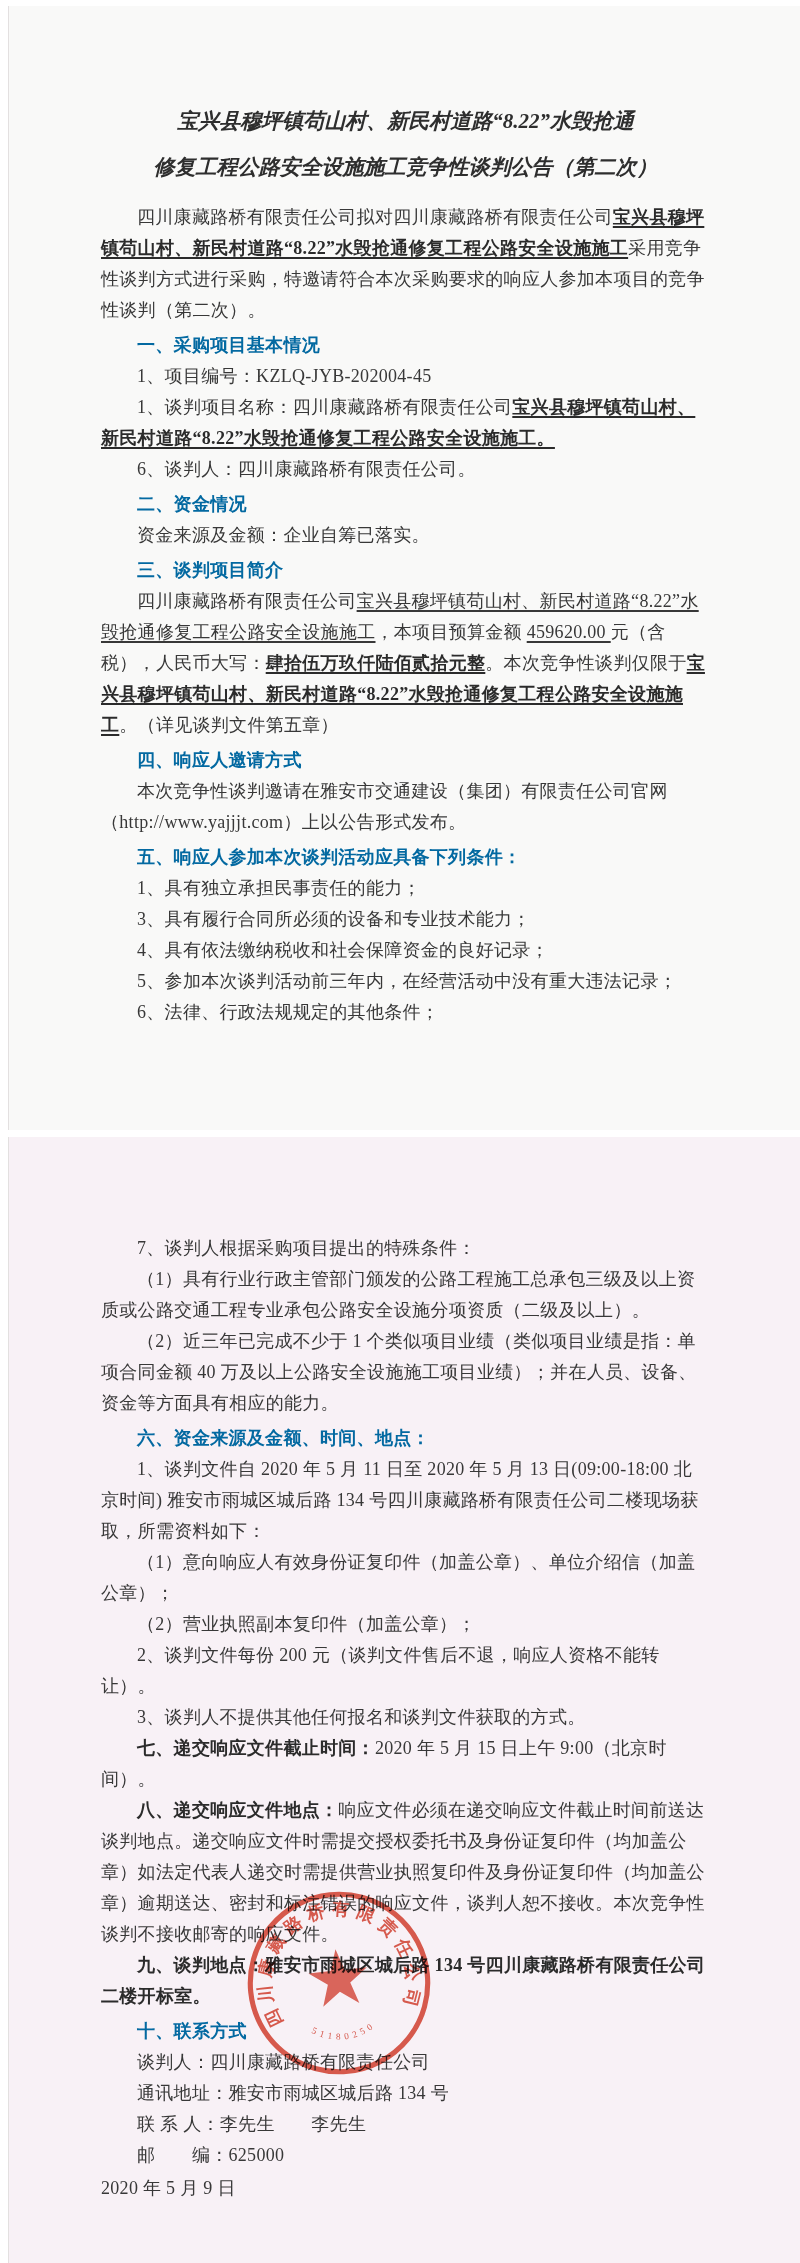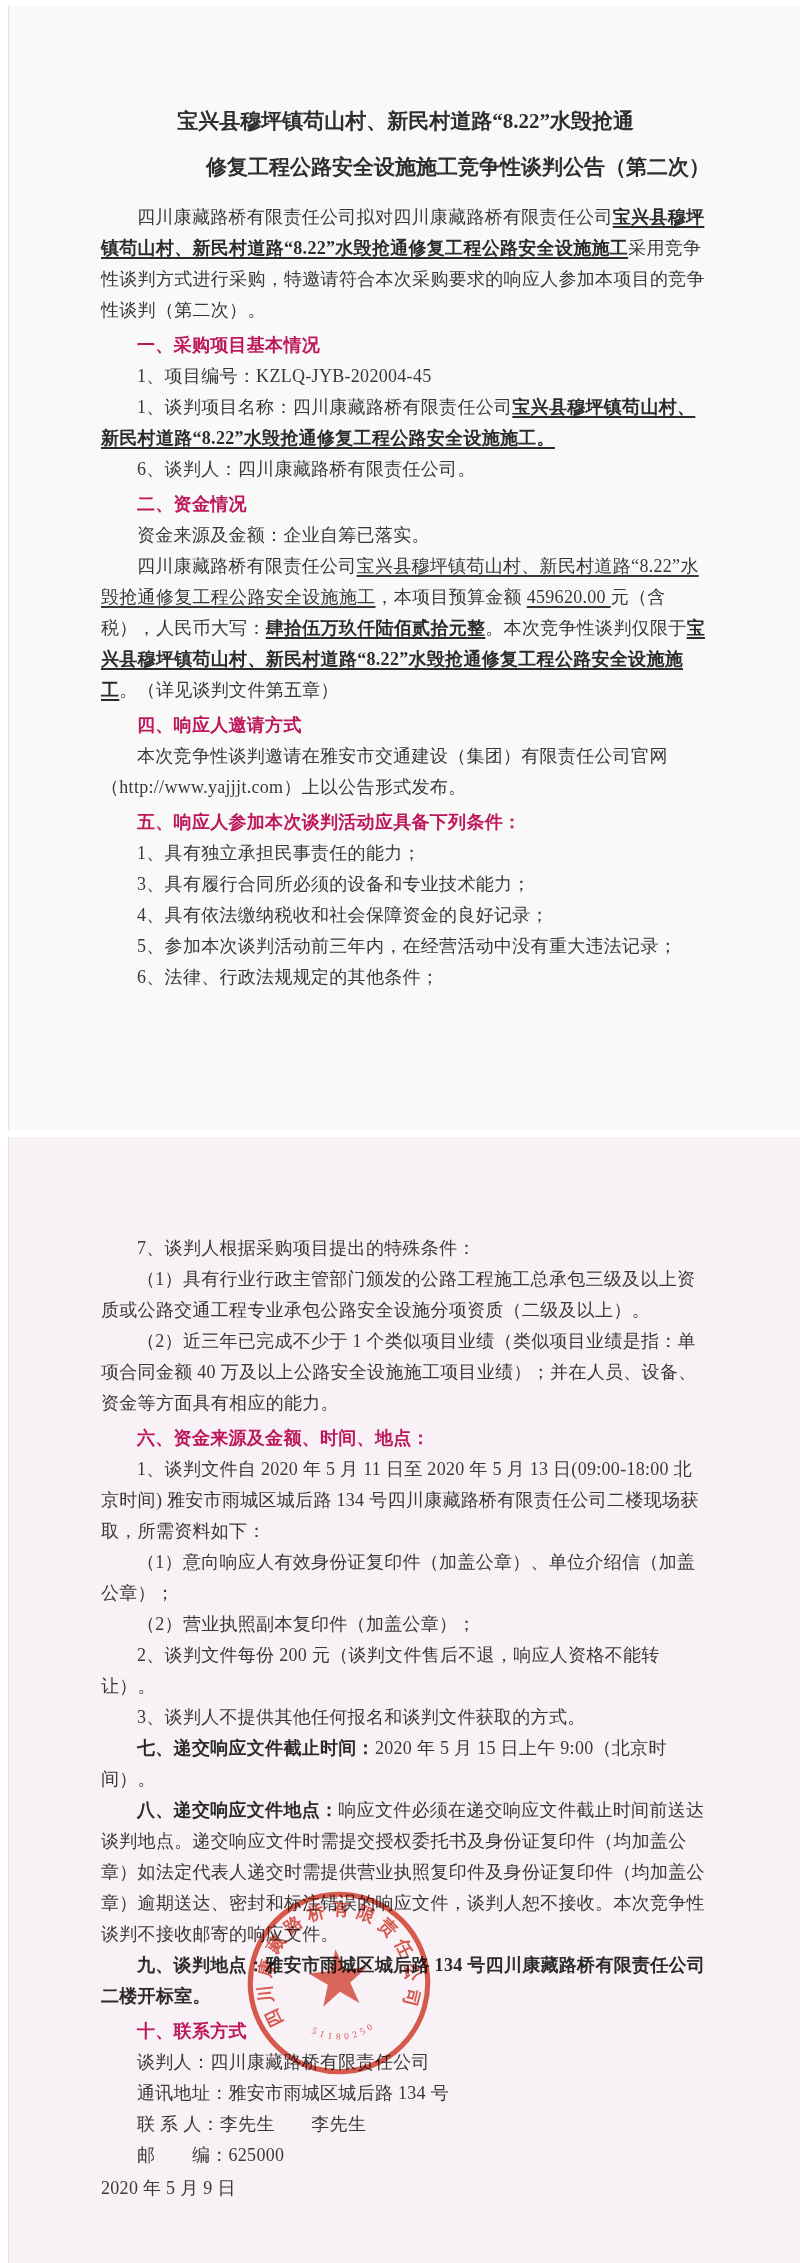--- a/index.html
+++ b/index.html
@@ -33,30 +33,31 @@
     padding-top:96px;
   }
   p { margin:0; }
   .title {
     text-align:center;
     font-weight:bold;
     font-size:21px;
     line-height:46px;
     color:#2e2e2e;
     text-indent:0;
+    font-style:italic;
   }
-  .title + .title { margin-bottom:12px;text-align:right; }
+  .title + .title { margin-bottom:12px; }
   .para, .heading, .date {
     font-size:18px;
     line-height:31px;
     letter-spacing:0.3px;
     text-indent:2em;
     color:#383838;
   }
-  .heading { font-weight:bold; color:#be185d; margin-top:4px; }
+  .heading { font-weight:bold; color:#0369a1; margin-top:4px; }
   .date { text-align:left; text-indent:0; margin-top:2px; }
   .b { font-weight:bold; color:#2b2b2b; }
   .u { text-decoration:underline; text-underline-offset:3px; text-decoration-thickness:1.5px; }
   .seal {
     position:absolute;
     left:232px;
     top:748px;
     width:196px;
     height:196px;
     opacity:0.82;
@@ -72,20 +73,21 @@
   <div class="page page-1">
       <p class="title"><span>宝兴县穆坪镇苟山村、新民村道路“8.22”水毁抢通</span></p>
       <p class="title"><span>修复工程公路安全设施施工竞争性谈判公告（第二次）</span></p>
       <p class="para"><span>四川康藏路桥有限责任公司拟对四川康藏路桥有限责任公司</span><span class="b u">宝兴县穆坪镇苟山村、新民村道路“8.22”水毁抢通修复工程公路安全设施施工</span><span>采用竞争性谈判方式进行采购，特邀请符合本次采购要求的响应人参加本项目的竞争性谈判（第二次）。</span></p>
       <p class="heading"><span>一、采购项目基本情况</span></p>
       <p class="para"><span>1、项目编号：KZLQ-JYB-202004-45</span></p>
       <p class="para"><span>1、谈判项目名称：四川康藏路桥有限责任公司</span><span class="b u">宝兴县穆坪镇苟山村、新民村道路“8.22”水毁抢通修复工程公路安全设施施工。</span></p>
       <p class="para"><span>6、谈判人：四川康藏路桥有限责任公司。</span></p>
       <p class="heading"><span>二、资金情况</span></p>
       <p class="para"><span>资金来源及金额：企业自筹已落实。</span></p>
+      <p class="heading"><span>三、谈判项目简介</span></p>
       <p class="para"><span>四川康藏路桥有限责任公司</span><span class="u">宝兴县穆坪镇苟山村、新民村道路“8.22”水毁抢通修复工程公路安全设施施工</span><span>，本项目预算金额 </span><span class="u">459620.00 </span><span>元（含税），人民币大写：</span><span class="b u">肆拾伍万玖仟陆佰贰拾元整</span><span>。本次竞争性谈判仅限于</span><span class="b u">宝兴县穆坪镇苟山村、新民村道路“8.22”水毁抢通修复工程公路安全设施施工</span><span>。（详见谈判文件第五章）</span></p>
       <p class="heading"><span>四、响应人邀请方式</span></p>
       <p class="para"><span>本次竞争性谈判邀请在雅安市交通建设（集团）有限责任公司官网（http://www.yajjjt.com）上以公告形式发布。</span></p>
       <p class="heading"><span>五、响应人参加本次谈判活动应具备下列条件：</span></p>
       <p class="para"><span>1、具有独立承担民事责任的能力；</span></p>
       <p class="para"><span>3、具有履行合同所必须的设备和专业技术能力；</span></p>
       <p class="para"><span>4、具有依法缴纳税收和社会保障资金的良好记录；</span></p>
       <p class="para"><span>5、参加本次谈判活动前三年内，在经营活动中没有重大违法记录；</span></p>
       <p class="para"><span>6、法律、行政法规规定的其他条件；</span></p>
     </div>

